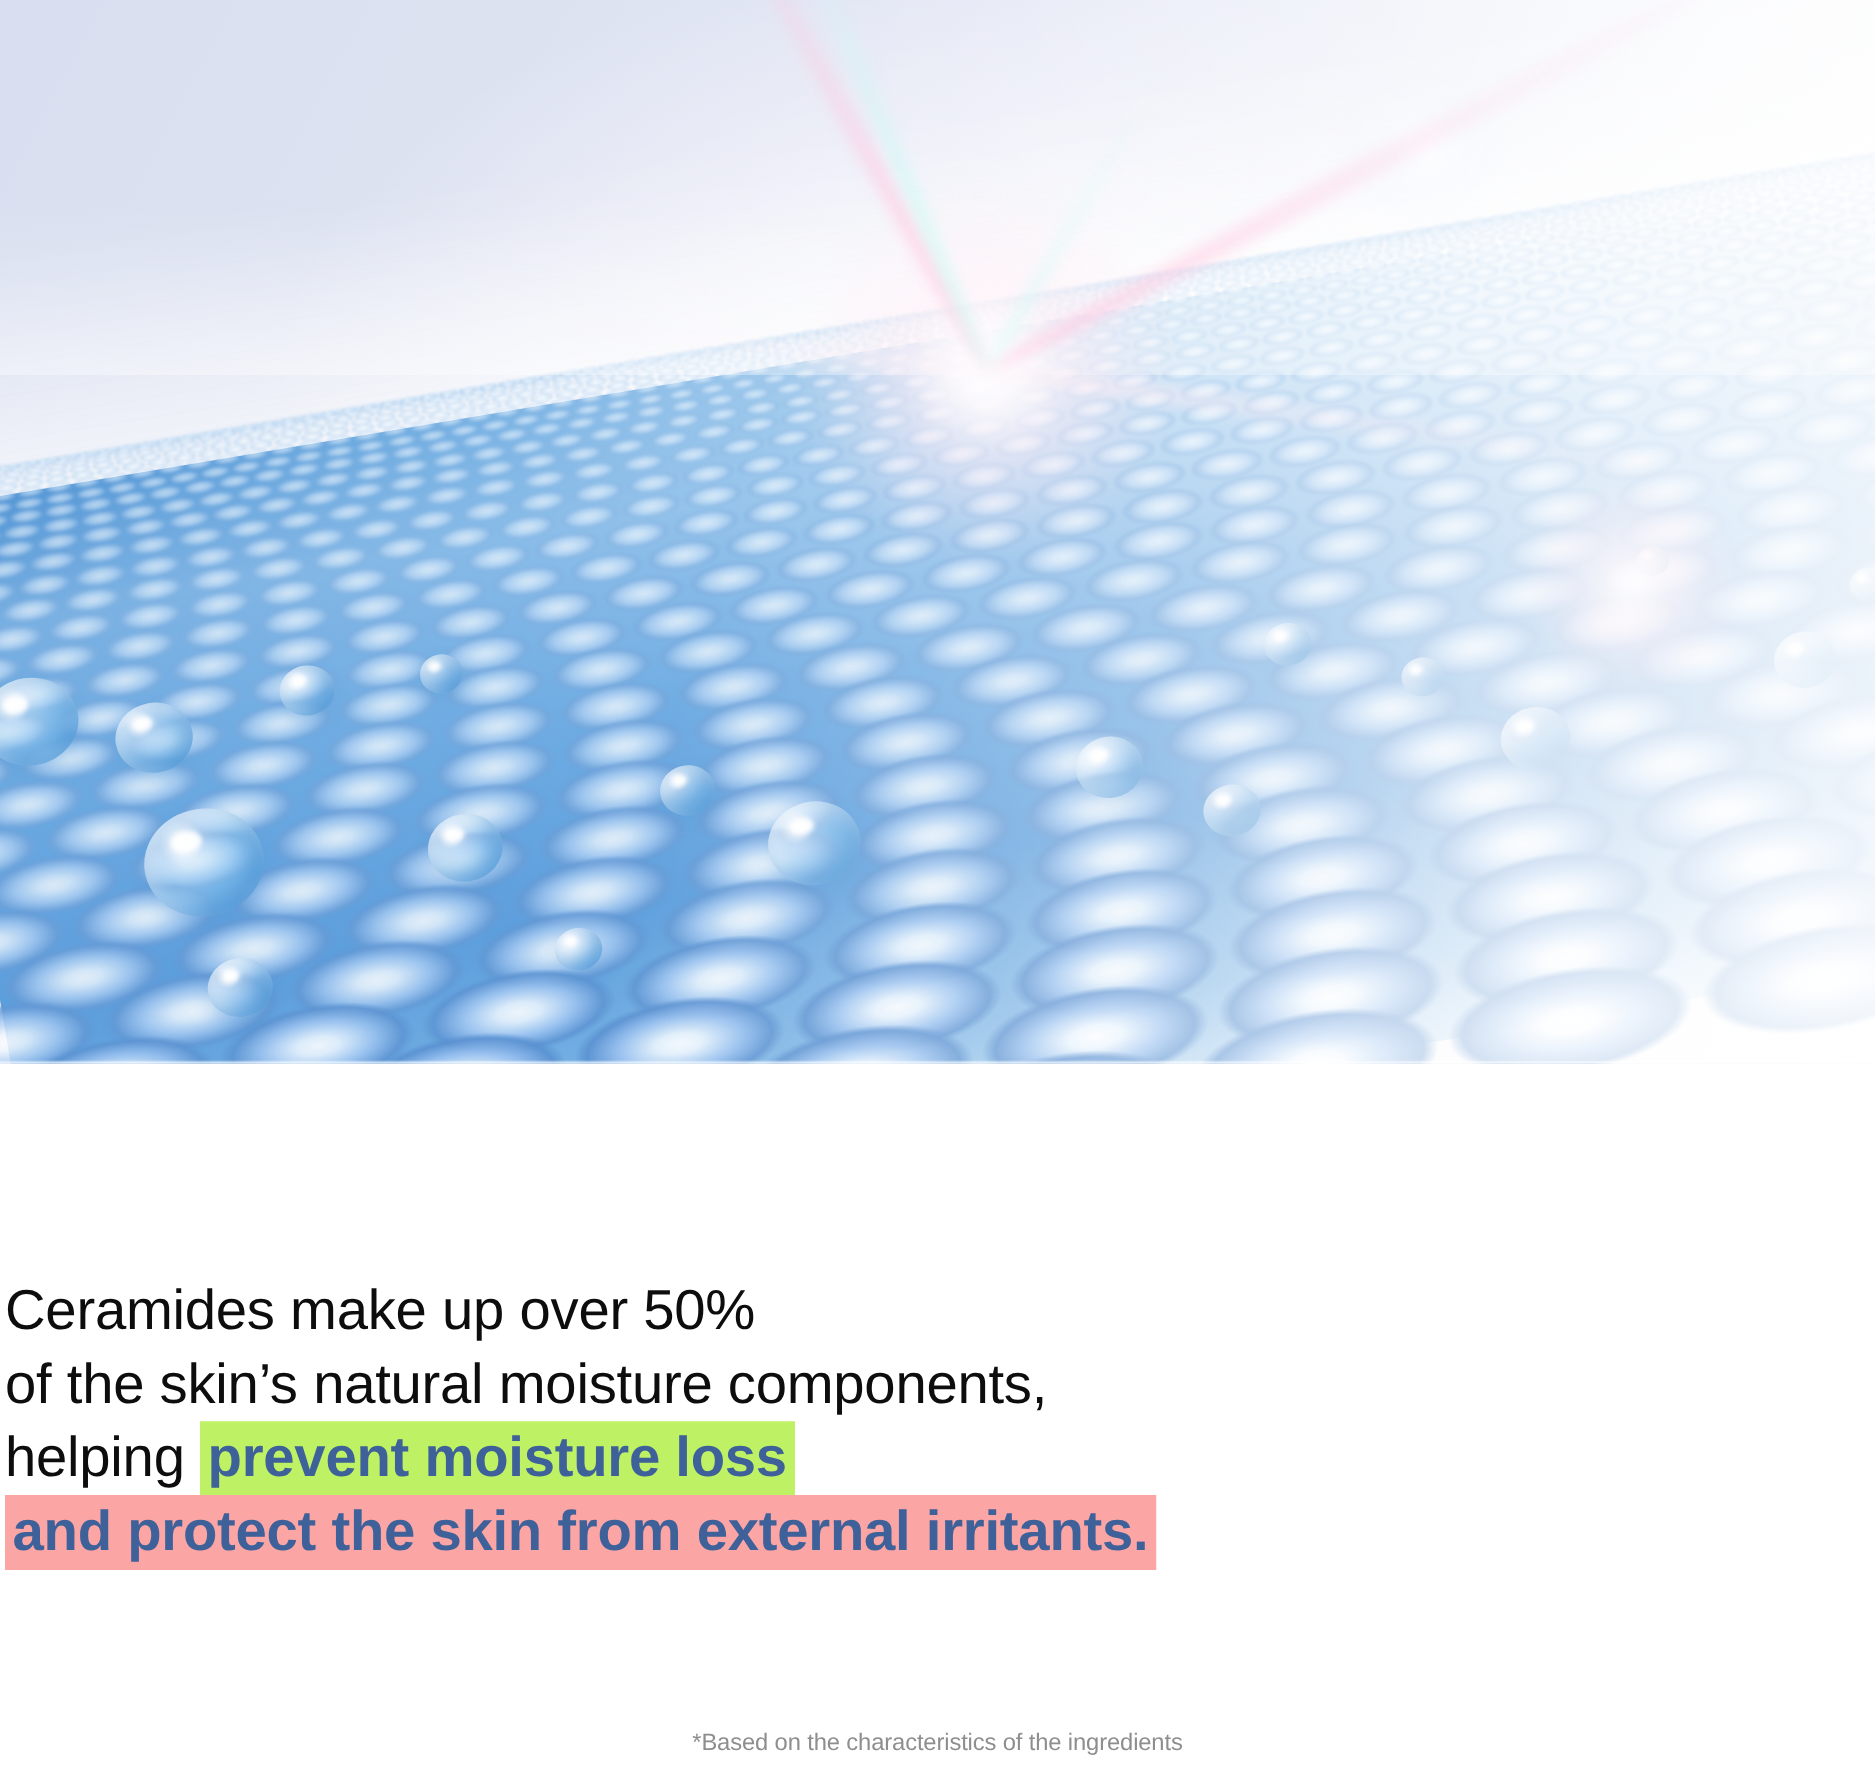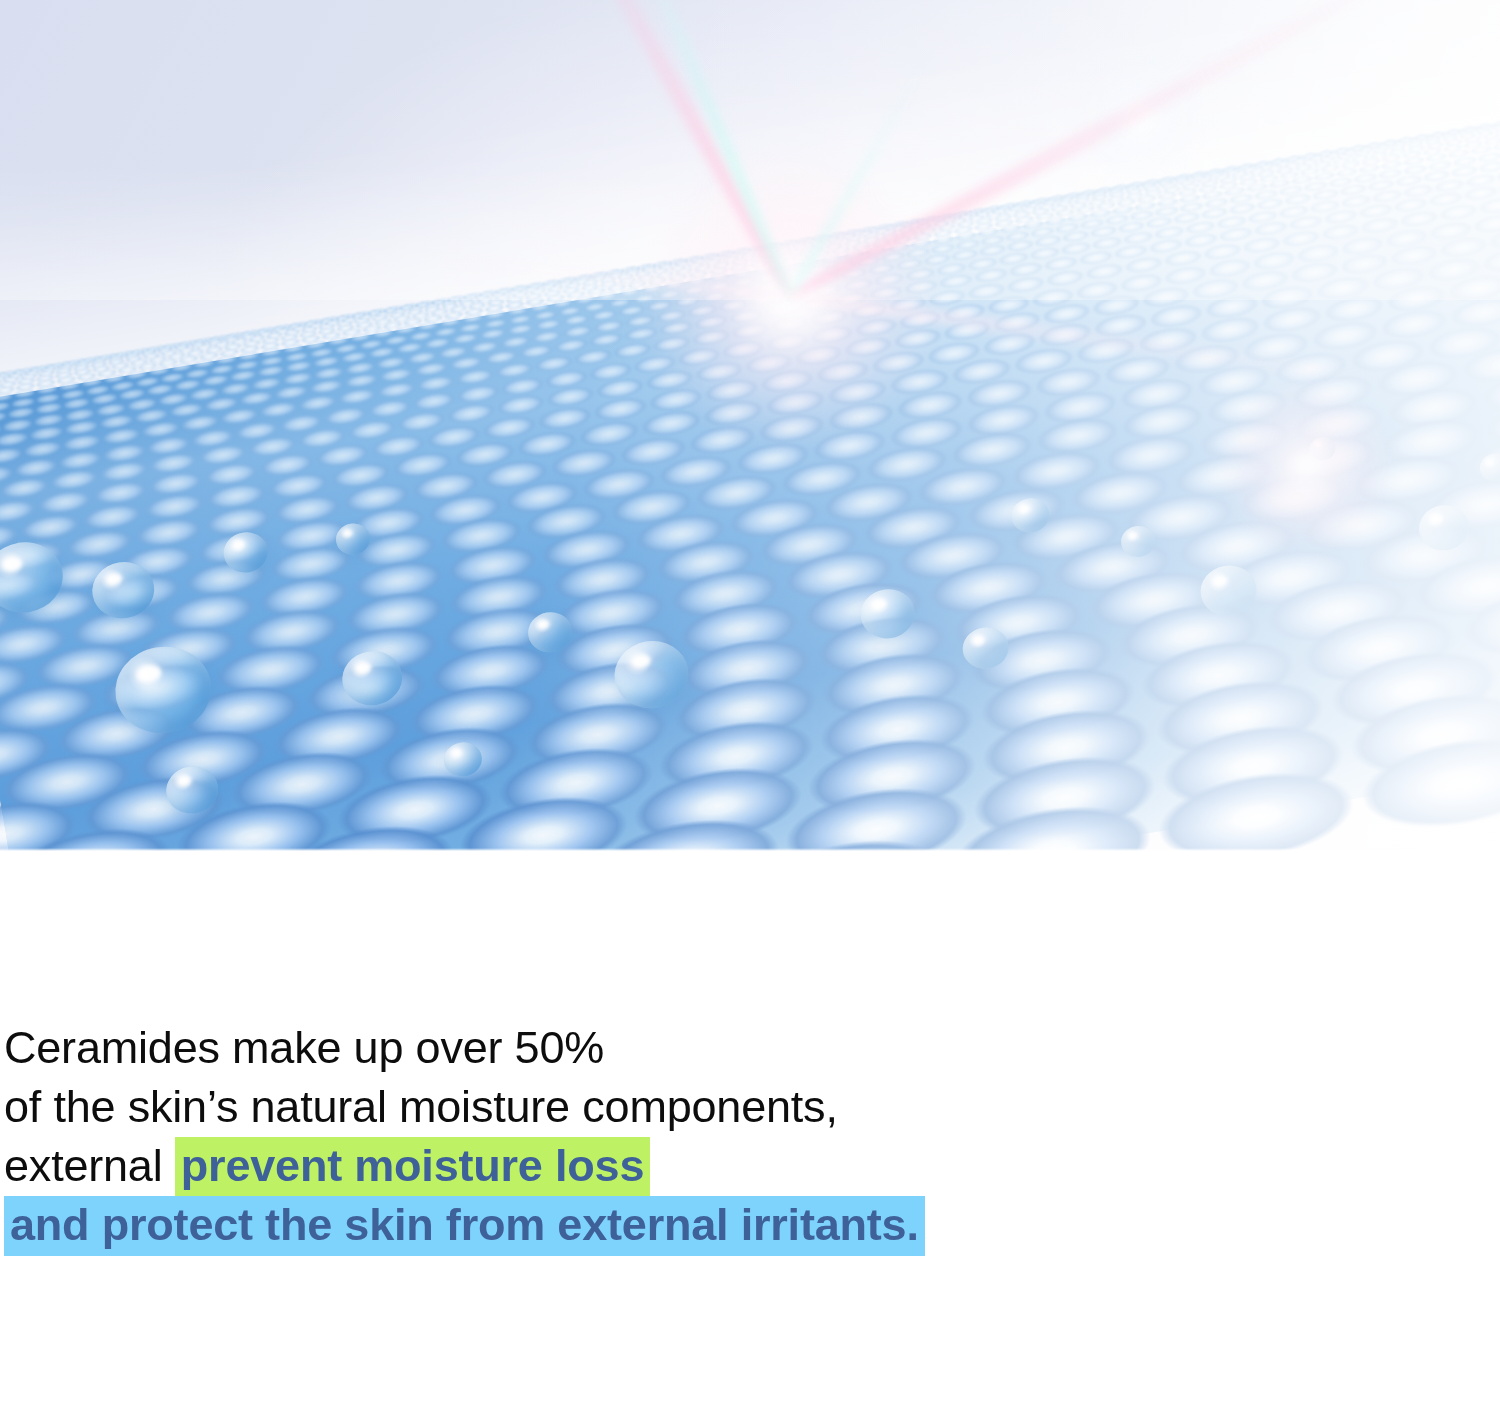--- a/index.html
+++ b/index.html
@@ -444,18 +444,19 @@
       <div class="ray ray-warmH"></div>
       <div class="ray ray-warmHL"></div>
     </div>
 
     <div class="bottom-hair"></div>
   </div>
 
   <div class="copy" id="copy-block">
       <span class="line"><span>Ceramides make up over 50%</span></span>
       <span class="line"><span>of the skin’s natural moisture components,</span></span>
-      <span class="line"><span>external </span><span class="hl" style="background-color: #bef264; color: rgb(63, 97, 153);">prevent moisture loss</span></span>
-      <span class="line"><span class="hl" style="background-color: #7dd3fc; color: rgb(63, 97, 153);">and protect the skin from external irritants.</span></span>
+      <span class="line"><span>helping </span><span class="hl" style="background-color: #bef264; color: rgb(63, 97, 153);">prevent moisture loss</span></span>
+      <span class="line"><span class="hl" style="background-color: #fca5a5; color: rgb(63, 97, 153);">and protect the skin from external irritants.</span></span>
     </div>
 
+  <div class="footnote">*Based on the characteristics of the ingredients</div>
 
 </div>
 
 </body></html>

